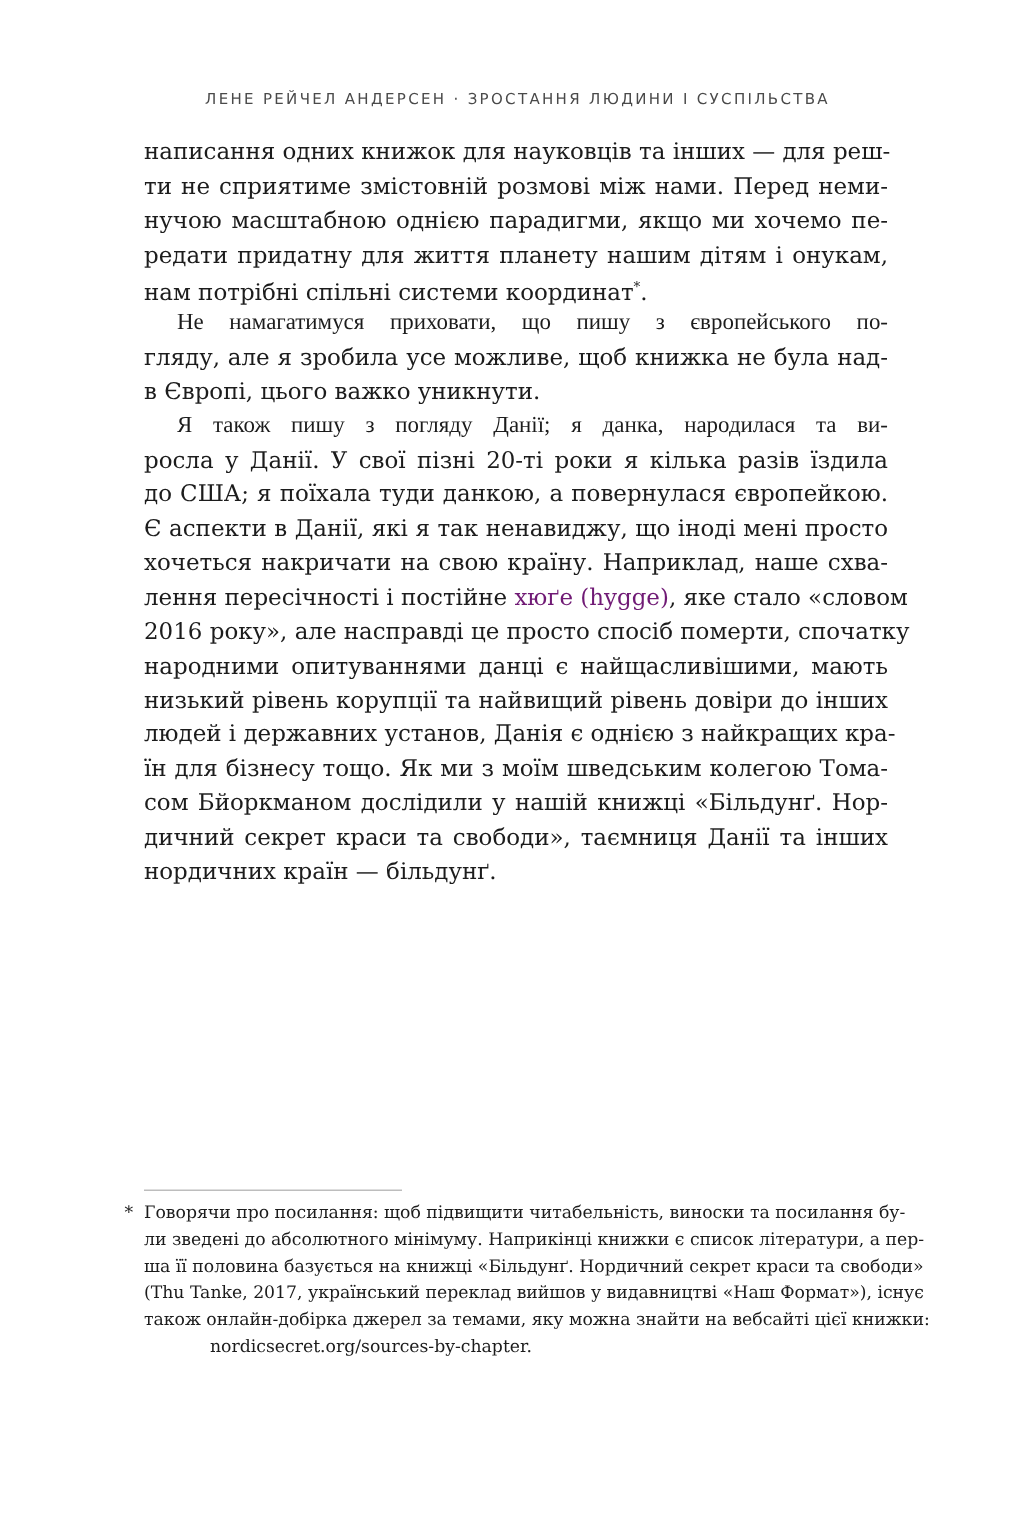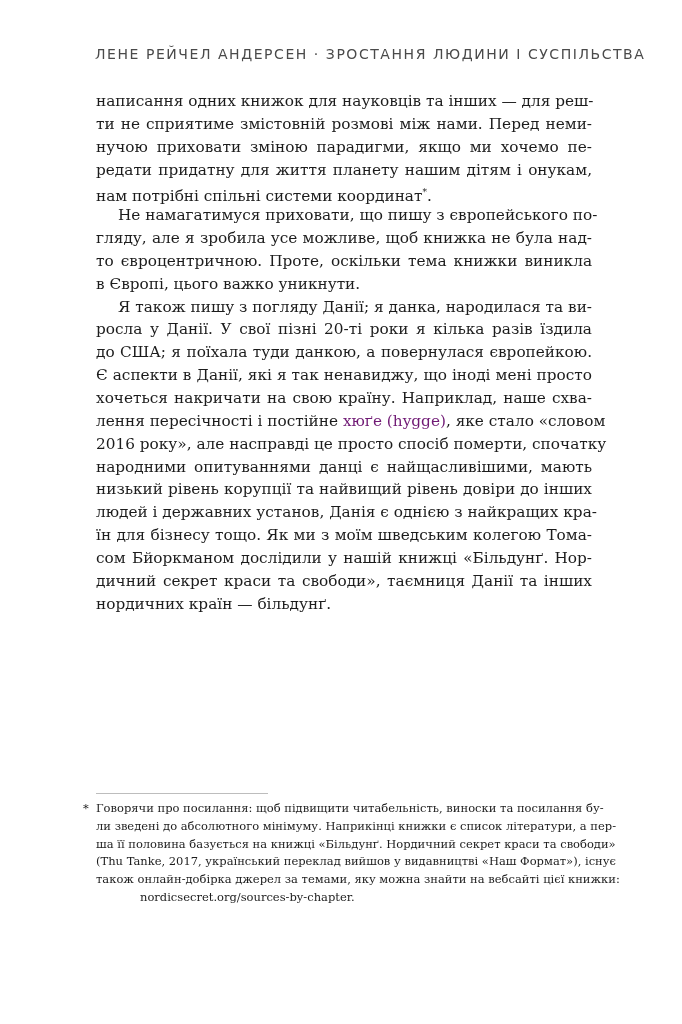--- a/index.html
+++ b/index.html
@@ -10,27 +10,28 @@
     body {
       width: 682px;
       height: 1024px;
       position: relative;
       overflow: hidden;
       color: #1e1e1e;
     }
     .running-head {
       position: absolute;
       left: 95px;
-      top: 46px;
+      top: 61px;
       width: 500px;
       font-family: "DejaVu Sans", sans-serif;
-      font-size: 14px;
+      font-size: 10px;
       letter-spacing: 1.55px;
       color: #4a4a4a;
       white-space: nowrap;
+      text-align: center;
     }
     .body-text {
       position: absolute;
       left: 96px;
       top: 90px;
       width: 496px;
       font-family: "DejaVu Serif", serif;
       font-size: 15.3px;
       line-height: 22.85px;
       color: #1c1c1c;
@@ -40,20 +41,21 @@
       white-space: nowrap;
       text-align: justify;
       text-align-last: justify;
       height: 22.85px;
     }
     .line.last {
       text-align-last: left;
     }
     .line.indent {
       padding-left: 22px;
+      font-family: Liberation Serif, serif;
     }
     .italic {
       color: #701a75;
     }
     .sup {
       font-size: 9px;
       vertical-align: 6px;
     }
     .footnote-rule {
       position: absolute;
@@ -96,28 +98,27 @@
   </style>
 </head>
 <body>
 
 <div class="running-head">ЛЕНЕ РЕЙЧЕЛ АНДЕРСЕН · ЗРОСТАННЯ ЛЮДИНИ І СУСПІЛЬСТВА</div>
 
 <div class="body-text">
   <div>
     <span class="line">написання одних книжок для науковців та інших — для реш-</span>
     <span class="line">ти не сприятиме змістовній розмові між нами. Перед неми-</span>
-    <span class="line">нучою приховати зміною парадигми, якщо ми хочемо пе-</span>
+    <span class="line">нучою масштабною однією парадигми, якщо ми хочемо пе-</span>
     <span class="line">редати придатну для життя планету нашим дітям і онукам,</span>
     <span class="line last"><span>нам потрібні спільні системи координат</span><span class="sup">*</span>.</span>
   </div>
   <div>
     <span class="line indent">Не намагатимуся приховати, що пишу з європейського по-</span>
     <span class="line">гляду, але я зробила усе можливе, щоб книжка не була над-</span>
-    <span class="line">то євроцентричною. Проте, оскільки тема книжки виникла</span>
     <span class="line last">в Європі, цього важко уникнути.</span>
   </div>
   <div>
     <span class="line indent">Я також пишу з погляду Данії; я данка, народилася та ви-</span>
     <span class="line">росла у Данії. У свої пізні 20-ті роки я кілька разів їздила</span>
     <span class="line">до США; я поїхала туди данкою, а повернулася європейкою.</span>
     <span class="line">Є аспекти в Данії, які я так ненавиджу, що іноді мені просто</span>
     <span class="line">хочеться накричати на свою країну. Наприклад, наше схва-</span>
     <span class="line"><span>лення пересічності і постійне </span><span class="italic">хюґе (hygge)</span><span>, яке стало «словом</span></span>
     <span class="line">2016 року», але насправді це просто спосіб померти, спочатку</span>

